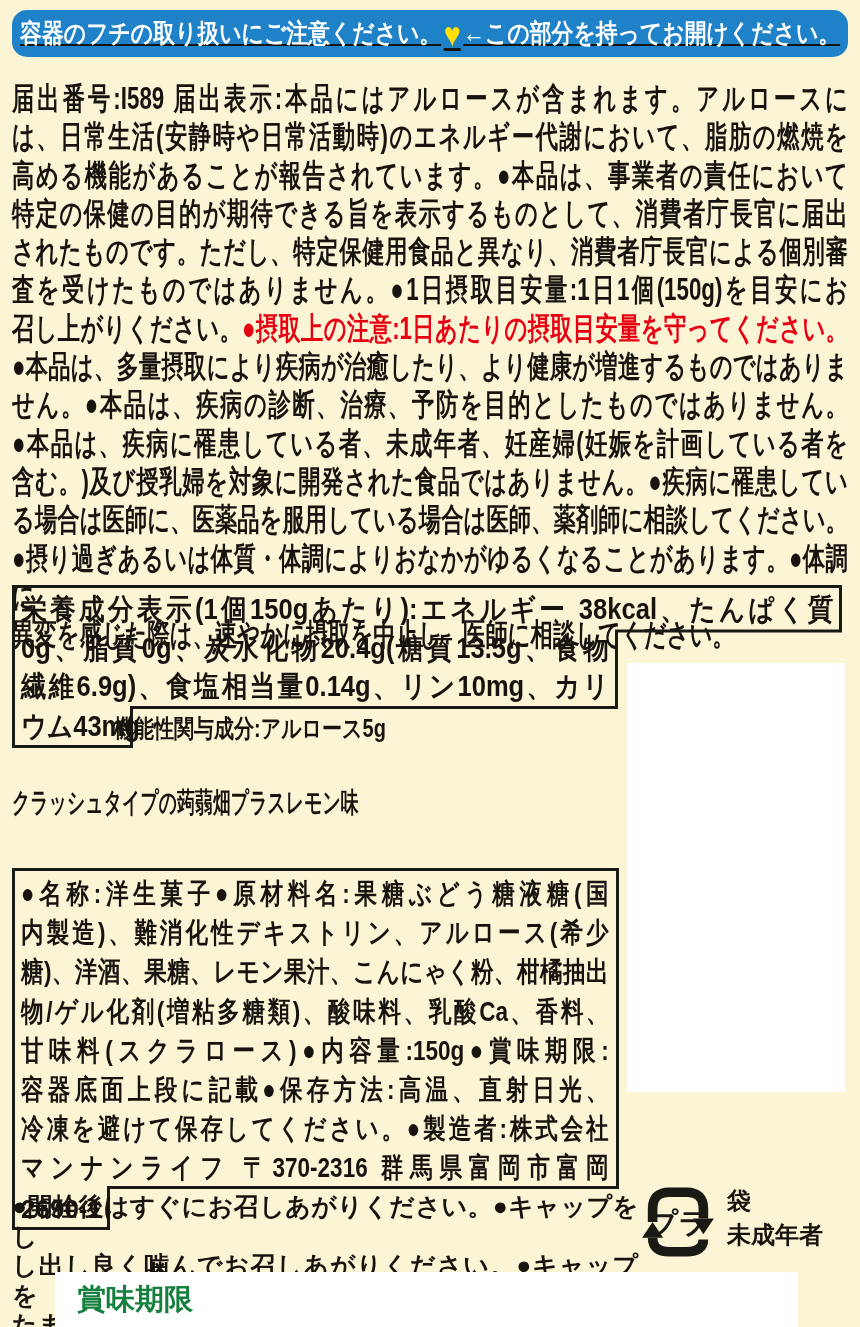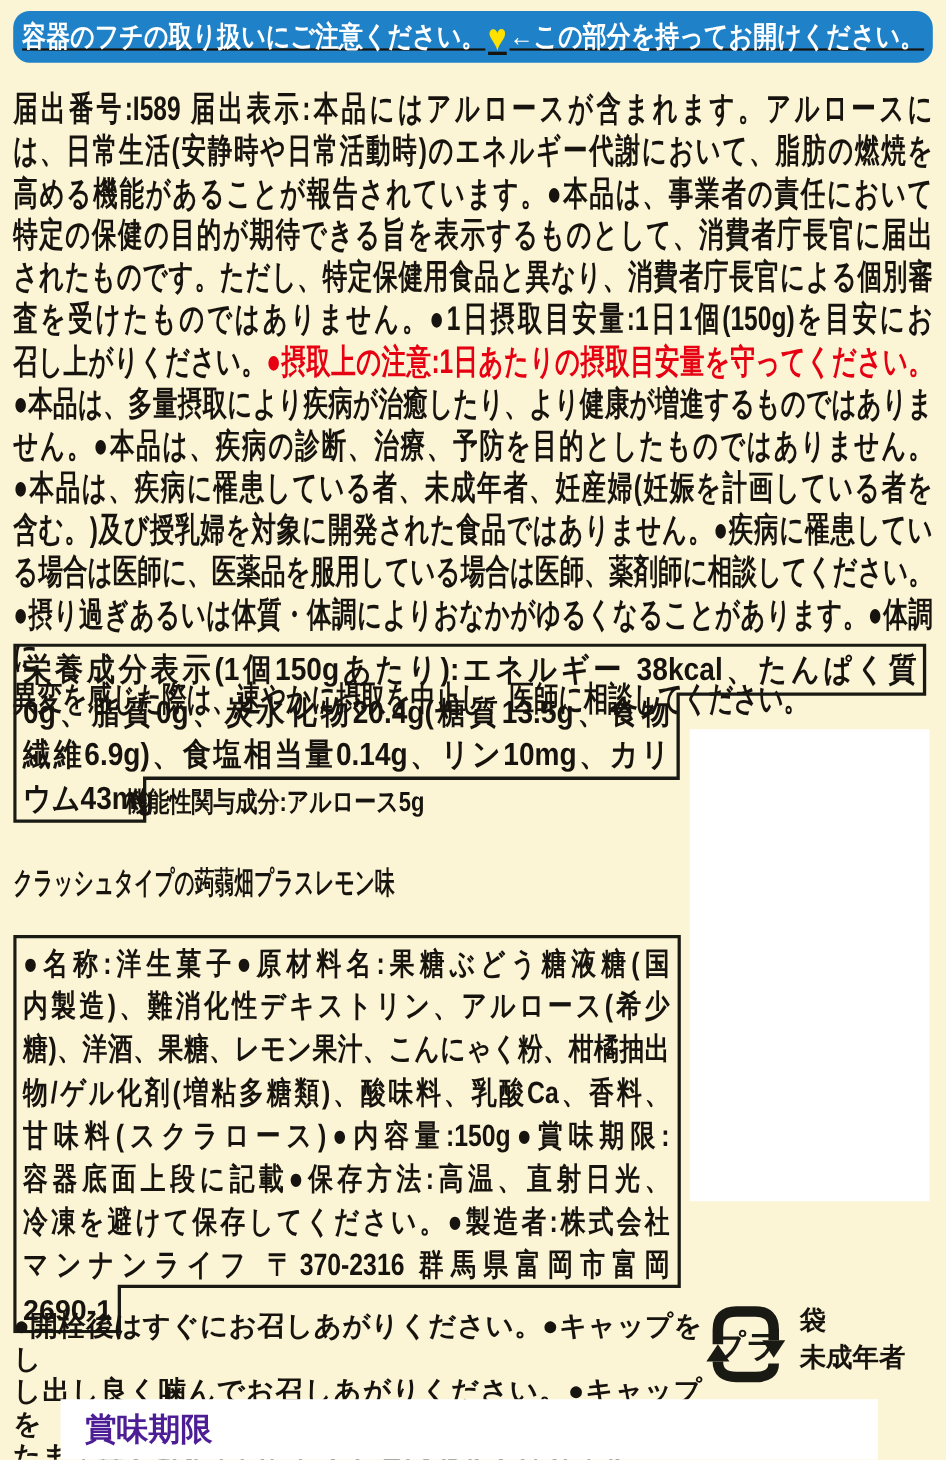--- a/index.html
+++ b/index.html
@@ -26,36 +26,36 @@
   .n1{left:9px;top:7px;width:920px;transform:scaleX(0.883);}
   .n2{left:9px;top:46px;width:668px;transform:scaleX(0.88);}
   .n3{left:9px;top:84px;width:668px;transform:scaleX(0.88);}
   .n4{left:9px;top:124px;width:668px;transform:scaleX(0.88);text-align-last:left;text-align:left;}
   .func{left:102px;top:127px;font-size:25px;font-weight:bold;transform:scaleX(0.8);
         transform-origin:0 0;white-space:nowrap;}
   
   .product-name{left:12px;top:784px;font-size:28px;font-weight:bold;transform:scaleX(0.64);
         transform-origin:0 0;white-space:nowrap;}
   
-  .ingredients{left:12px;top:850px;width:691px;height:362px;}
+  .ingredients{left:12px;top:868px;width:691px;height:362px;}
   #ingLines{position:absolute;left:9px;top:6px;}
   #ingLines .tline{width:730px;transform:scaleX(0.805);font-size:28px;line-height:39.2px;}
   .ing-code{left:9px;top:326px;font-size:26px;font-weight:bold;white-space:nowrap;}
   .ing-note{left:104px;top:324px;font-size:29px;font-weight:bold;white-space:nowrap;}
   
   #usage{left:12px;top:1192px;width:626px;}
   #usage .tline{width:626px;font-size:25px;line-height:29.6px;}
   
   .pla-svg{left:634px;top:1180px;}
   .pla-labels{left:727px;top:1184px;font-size:24px;font-weight:bold;line-height:34px;}
   
   .white-panel{background:#FFFFFF;}
   .right-panel{left:627px;top:663px;width:218px;height:429px;}
   .expiry-panel{left:55px;top:1272px;width:743px;height:55px;}
-  .expiry-label{left:22px;top:8px;font-size:29px;font-weight:700;color:#4c1d95;}
+  .expiry-label{left:22px;top:8px;font-size:29px;font-weight:700;color:#15803d;}
 </style>
 </head>
 <body>
 
 <div>
 
   <div class="abs banner">
     <div class="banner-inner">
       <span class="banner-text">容器のフチの取り扱いにご注意ください。</span>
       <span class="heart">♥</span>

